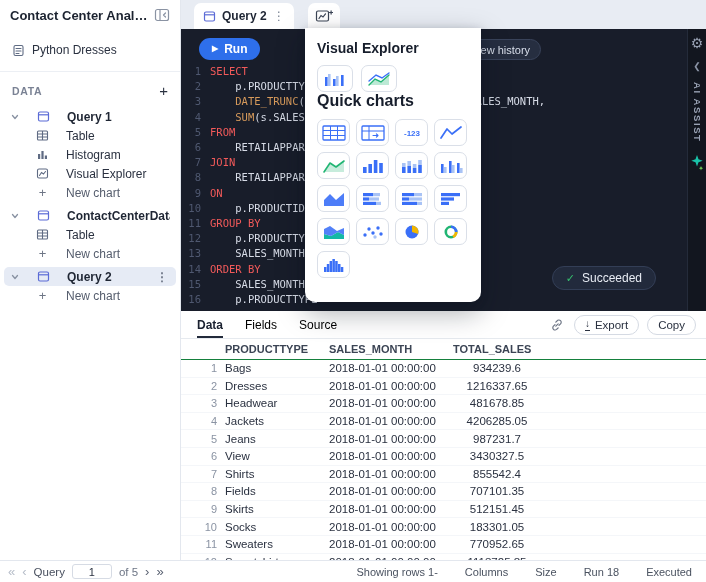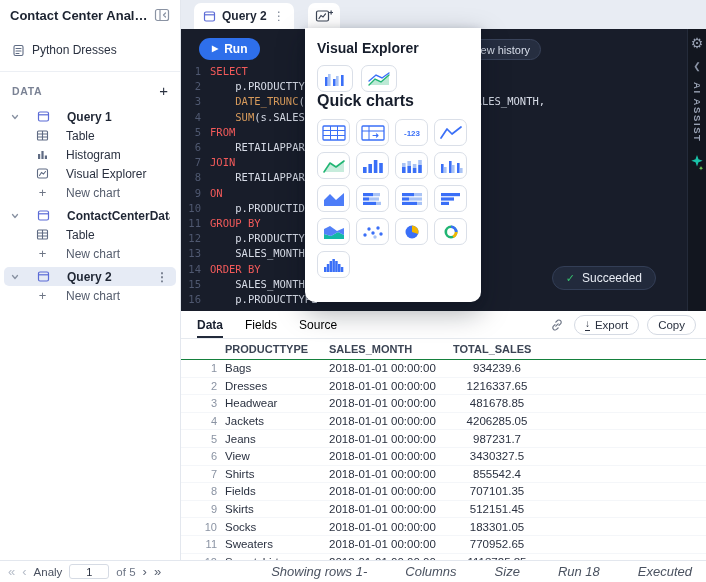--- a/index.html
+++ b/index.html
@@ -76,21 +76,21 @@
 .trow{height:17.6px;font-size:11.5px;color:#2a3140;border-bottom:1px solid #f4f6f9;}
 .c-num{color:#8a93a3;text-align:right;font-size:11px;}
 .c-val{text-align:center;}
 
 
 .statusbar{position:absolute;left:0;right:0;bottom:0;height:22px;background:#fff;border-top:1px solid #e3e7ee;display:flex;align-items:center;font-size:11.5px;color:#49505f;padding:0 14px 0 8px;gap:7px;z-index:6;}
 .sb-nav{font-size:13px;line-height:1;color:#b6bdc9;cursor:pointer;}
 .sb-nav.en{color:#5a6272;}
 .pageinput{width:40px;height:15px;border:1px solid #d6dbe4;border-radius:3px;font-size:11px;text-align:center;color:#2a3140;font-family:inherit;}
 .sb-of{color:#6d7585;}
-.sb-right{margin-left:auto;display:flex;gap:38px;color:#4a5260;font-size:13px;font-style:italic;}
+.sb-right{margin-left:auto;display:flex;gap:27px;color:#4a5260;font-size:11px;}
 </style>
 </head>
 <body>
 
 <div id="app">
 
   <aside class="sidebar">
     <div class="sb-title">
       <span class="t">Contact Center Analy...</span>
       <span id="collapse-icon" style="display:flex;">
@@ -592,21 +592,21 @@
           <span>Sweatshirts</span>
           <span>2018-01-01 00:00:00</span>
           <span class="c-val">1113725.85</span>
         </div>
       </div>
   </div>
 
   <div class="statusbar">
     <span class="sb-nav">«</span>
     <span class="sb-nav">‹</span>
-    <span>Analy</span>
+    <span>Query</span>
     <input class="pageinput" value="1" style="">
     <span class="sb-of">of 5</span>
     <span class="sb-nav en">›</span>
     <span class="sb-nav en">»</span>
     <span class="sb-right">
       <span>Showing rows 1-</span>
       <span>Columns</span>
       <span>Size</span>
       <span>Run 18</span>
       <span>Executed</span>

